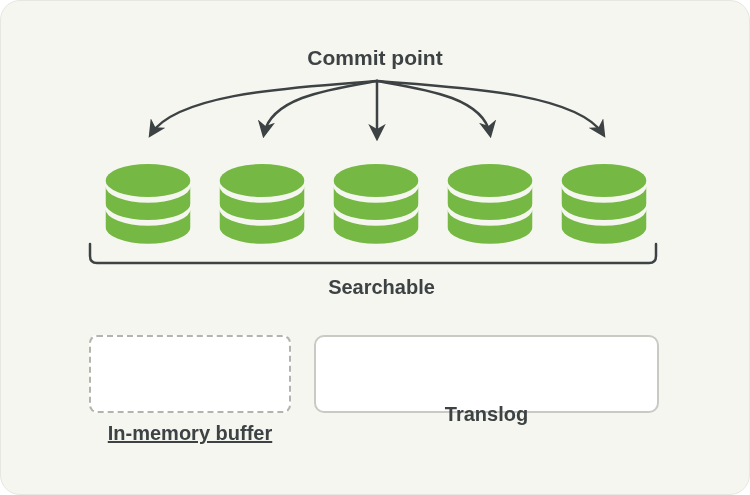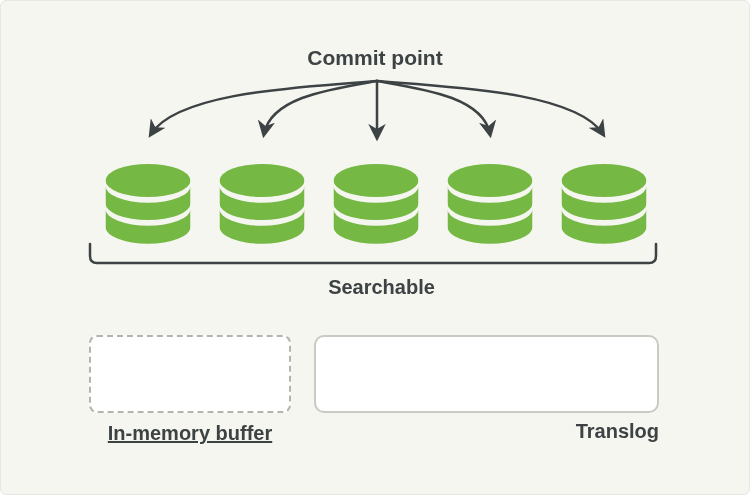--- a/index.html
+++ b/index.html
@@ -7,21 +7,21 @@
     padding: 0;
     background: #ffffff;
     font-family: "Liberation Sans", sans-serif;
   }
   .canvas {
     position: relative;
     width: 748px;
     height: 493px;
     background: #f5f6ef;
     border: 1px solid #e6e7e0;
-    border-radius: 6px;
+    border-radius: 20px;
     overflow: hidden;
   }
   .label {
     position: absolute;
     color: #3d4244;
     font-weight: bold;
     font-size: 20px;
     line-height: 1.1;
     text-align: center;
     white-space: nowrap;
@@ -65,22 +65,21 @@
   }
   .buffer-label {
     left: 88px;
     width: 202px;
     top: 421px;
     text-decoration: underline;
   }
   .translog-label {
     left: 313px;
     width: 345px;
-    top: 419px;
-    text-align: right;
+    top: 402px;
   }
 </style>
 </head>
 <body>
 
 <div class="canvas">
 
   <div class="label title">Commit point</div>
 
   <svg class="gfx" width="750" height="495" viewBox="0 0 750 495">

